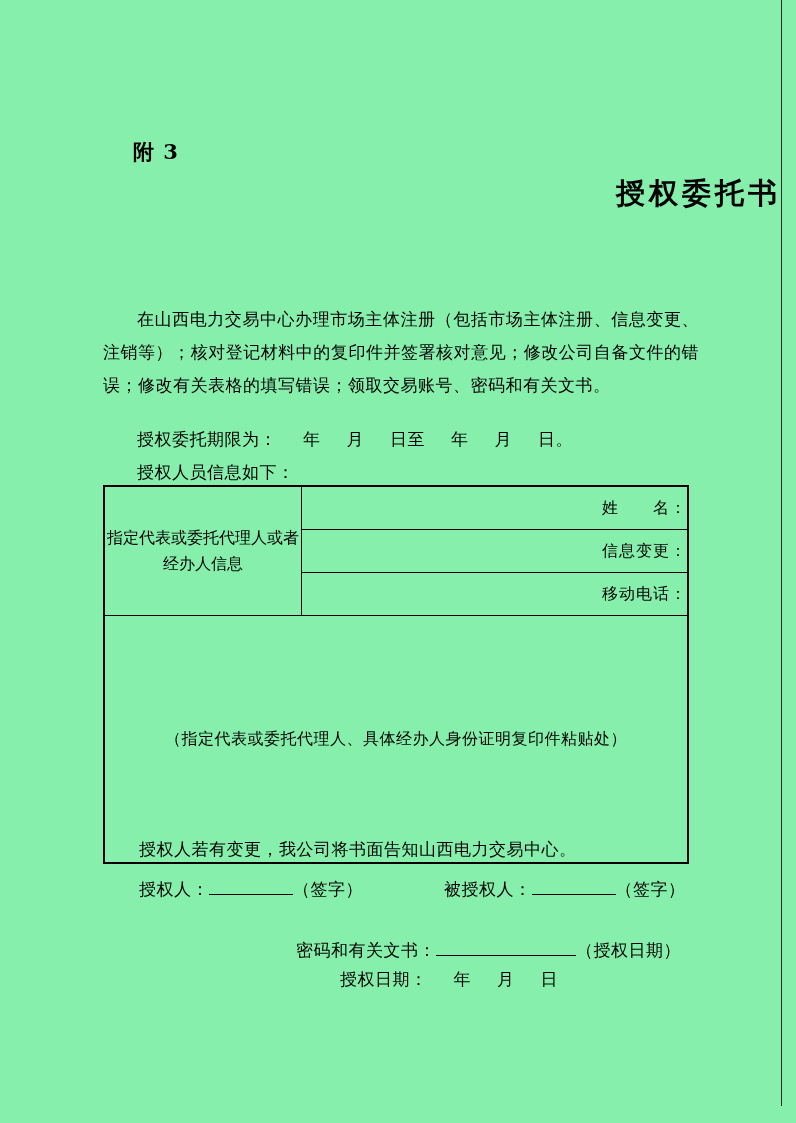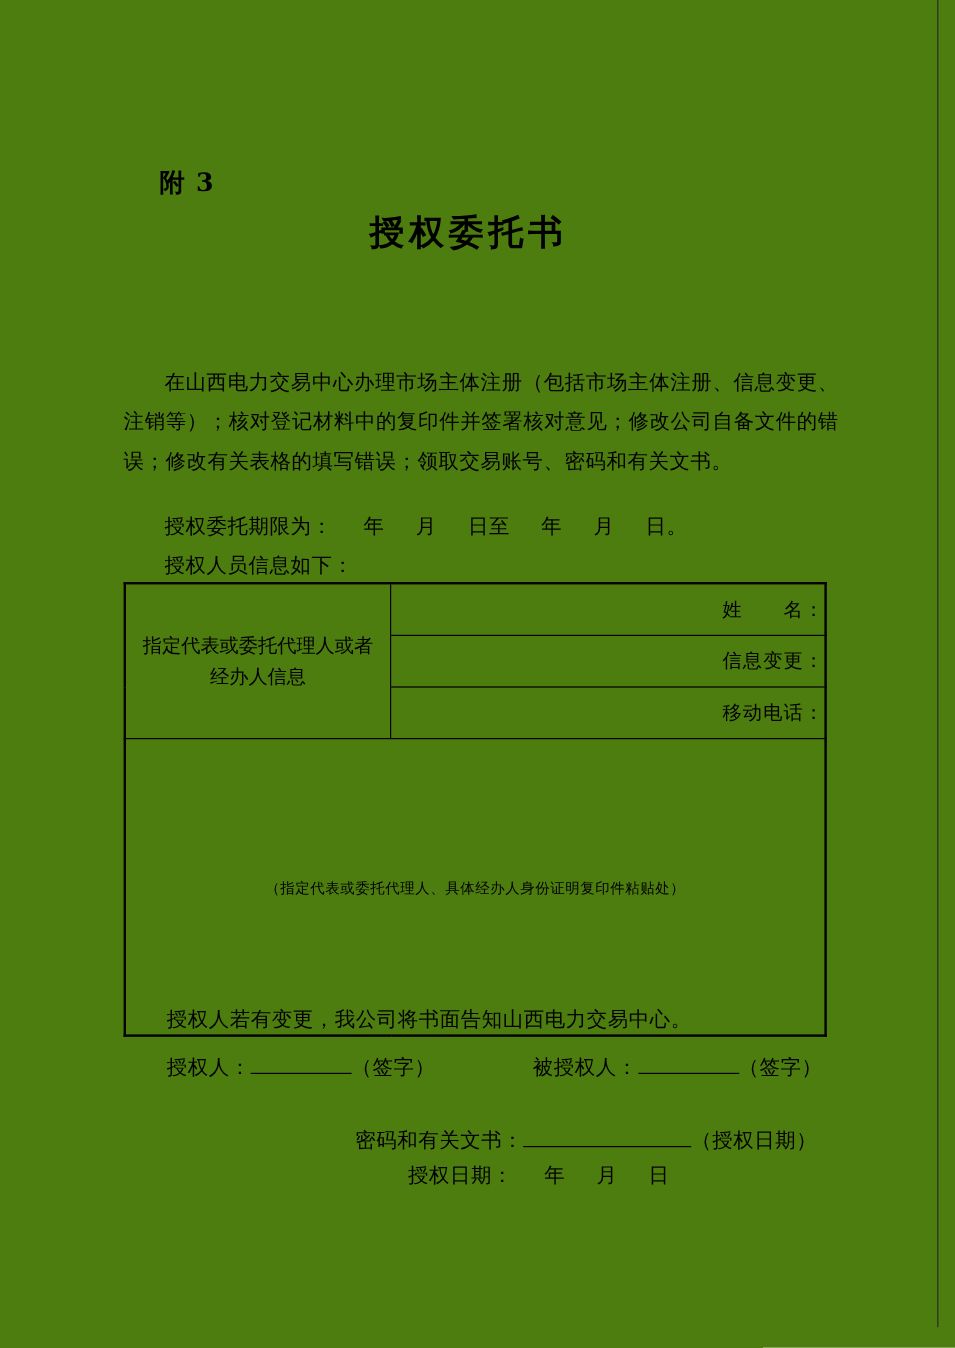--- a/index.html
+++ b/index.html
@@ -13,21 +13,21 @@
     position: relative;
     font-family: "DejaVu Serif", serif;
     color: #000000;
     overflow: hidden;
   }
   .page {
     position: absolute;
     left: 0; top: 0;
     width: 796px;
     height: 1123px;
-    background: #4d7c0f;
+    background: #86efac;
   }
   
   .edge-rule {
     position: absolute;
     top: 0;
     left: 781px;
     width: 1px;
     height: 1106px;
     background: #2b2b2b;
   }
@@ -44,21 +44,21 @@
     top: 138px;
     font-size: 21px;
     font-weight: bold;
     letter-spacing: 1px;
   }
   .doc-title {
     position: absolute;
     left: 0;
     top: 174px;
     width: 781px;
-    text-align: center;
+    text-align: right;
     font-size: 29px;
     font-weight: bold;
     letter-spacing: 4px;
   }
   .salutation {
     position: absolute;
     left: 103px;
     top: 237px;
     font-size: 17px;
     letter-spacing: 0.5px;
@@ -98,35 +98,35 @@
   .tbl td {
     border: 1.5px solid #000;
     font-size: 16px;
     padding: 0;
     vertical-align: middle;
   }
   .cell-label {
     width: 196px;
     text-align: center;
     line-height: 26px;
-    padding: 4px 12px !important;
+    padding: 4px 0 !important;
   }
   .cell-field {
     height: 42px;
     padding-left: 12px !important;
     letter-spacing: 1px;
     text-align: right;
   }
   .cell-paste {
     height: 246px;
     text-align: center;
     vertical-align: middle;
   }
   .paste-text {
-    font-size: 12px;
+    font-size: 16px;
     letter-spacing: 0.5px;
   }
 
   .p-change {
     position: absolute;
     left: 139px;
     top: 838px;
     font-size: 17px;
     letter-spacing: 0.5px;
   }

